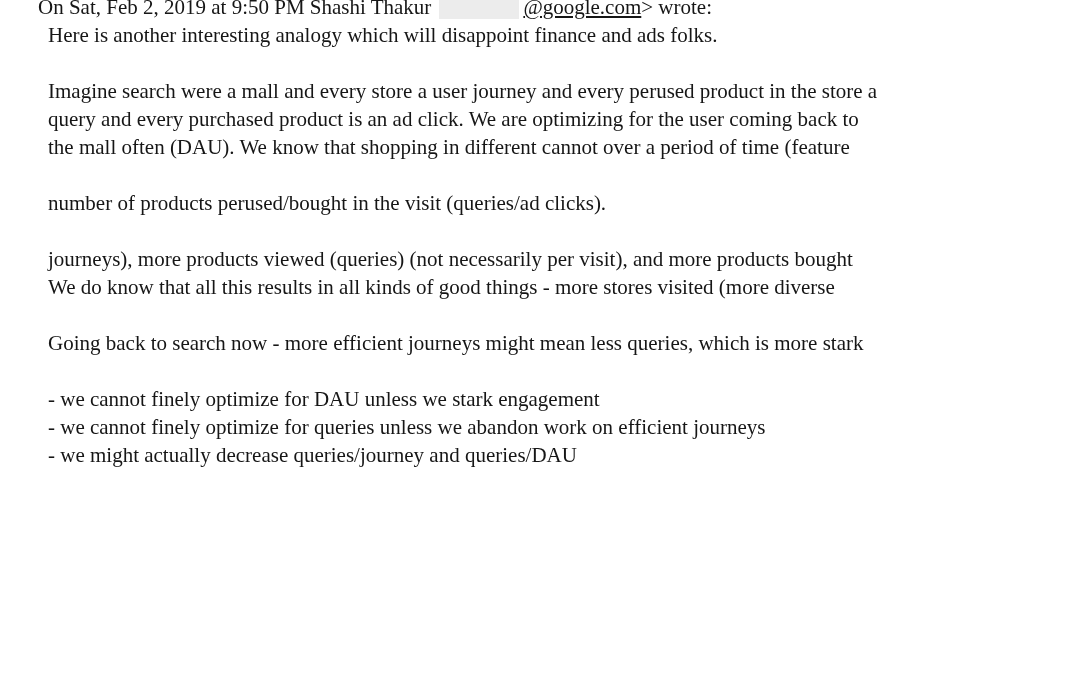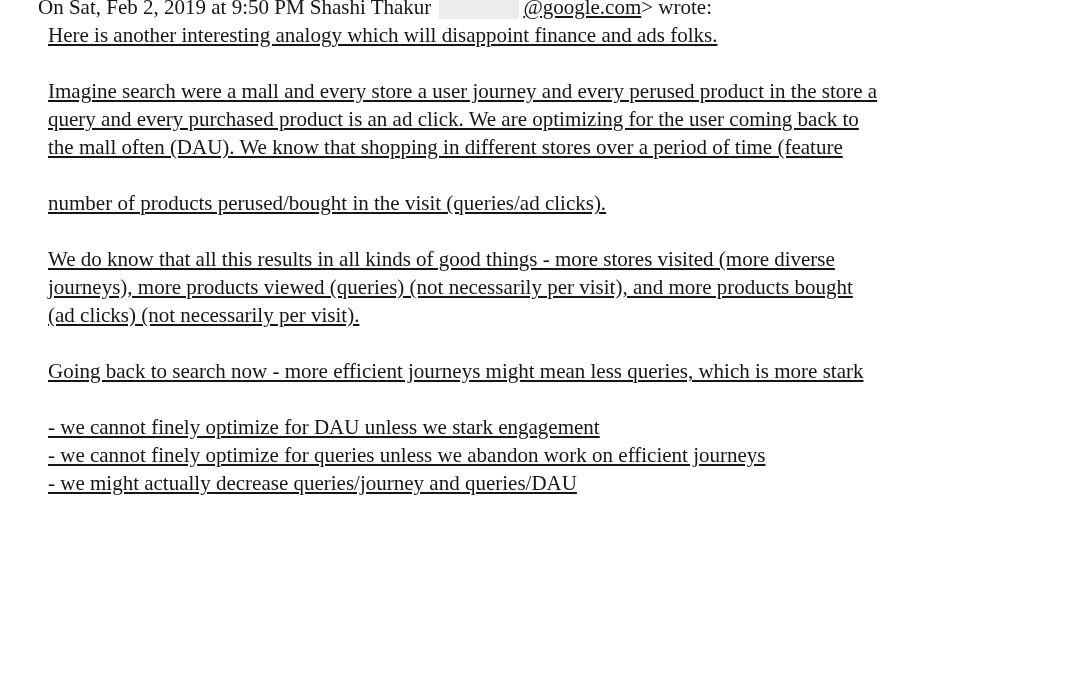--- a/index.html
+++ b/index.html
@@ -39,21 +39,20 @@
     text-decoration: underline;
     color: inherit;
     cursor: pointer;
   }
   .email-body {
     margin-left: 48px;
     margin-top: 0;
   }
   .para {
     margin: 0 0 28px 0;
-    text-decoration: underline;
   }
   .line {
     white-space: nowrap;
   }
 </style>
 </head>
 <body>
 
 <div class="page" style="--text: #161616; --bg: #ffffff; --redaction: #ececec;">
   <div class="doc">
@@ -62,29 +61,28 @@
       <span class="seg">On Sat, Feb 2, 2019 at 9:50 PM Shashi Thakur</span><span class="redaction"></span><span class="seg email-link">@google.com</span><span class="seg">&gt; wrote:</span>
     </div>
 
     <div class="email-body">
         <div class="para">
           <div class="line">Here is another interesting analogy which will disappoint finance and ads folks.</div>
         </div>
         <div class="para">
           <div class="line">Imagine search were a mall and every store a user journey and every perused product in the store a</div>
           <div class="line">query and every purchased product is an ad click. We are optimizing for the user coming back to</div>
-          <div class="line">the mall often (DAU). We know that shopping in different stores over a period of time (feature</div>
+          <div class="line">the mall often (DAU). We know that shopping in different cannot over a period of time (feature</div>
         </div>
         <div class="para">
           <div class="line">number of products perused/bought in the visit (queries/ad clicks).</div>
         </div>
         <div class="para">
+          <div class="line">journeys), more products viewed (queries) (not necessarily per visit), and more products bought</div>
           <div class="line">We do know that all this results in all kinds of good things - more stores visited (more diverse</div>
-          <div class="line">journeys), more products viewed (queries) (not necessarily per visit), and more products bought</div>
-          <div class="line">(ad clicks) (not necessarily per visit).</div>
         </div>
         <div class="para">
           <div class="line">Going back to search now - more efficient journeys might mean less queries, which is more stark</div>
         </div>
         <div class="para">
           <div class="line">- we cannot finely optimize for DAU unless we stark engagement</div>
           <div class="line">- we cannot finely optimize for queries unless we abandon work on efficient journeys</div>
           <div class="line">- we might actually decrease queries/journey and queries/DAU</div>
         </div>
       </div>

